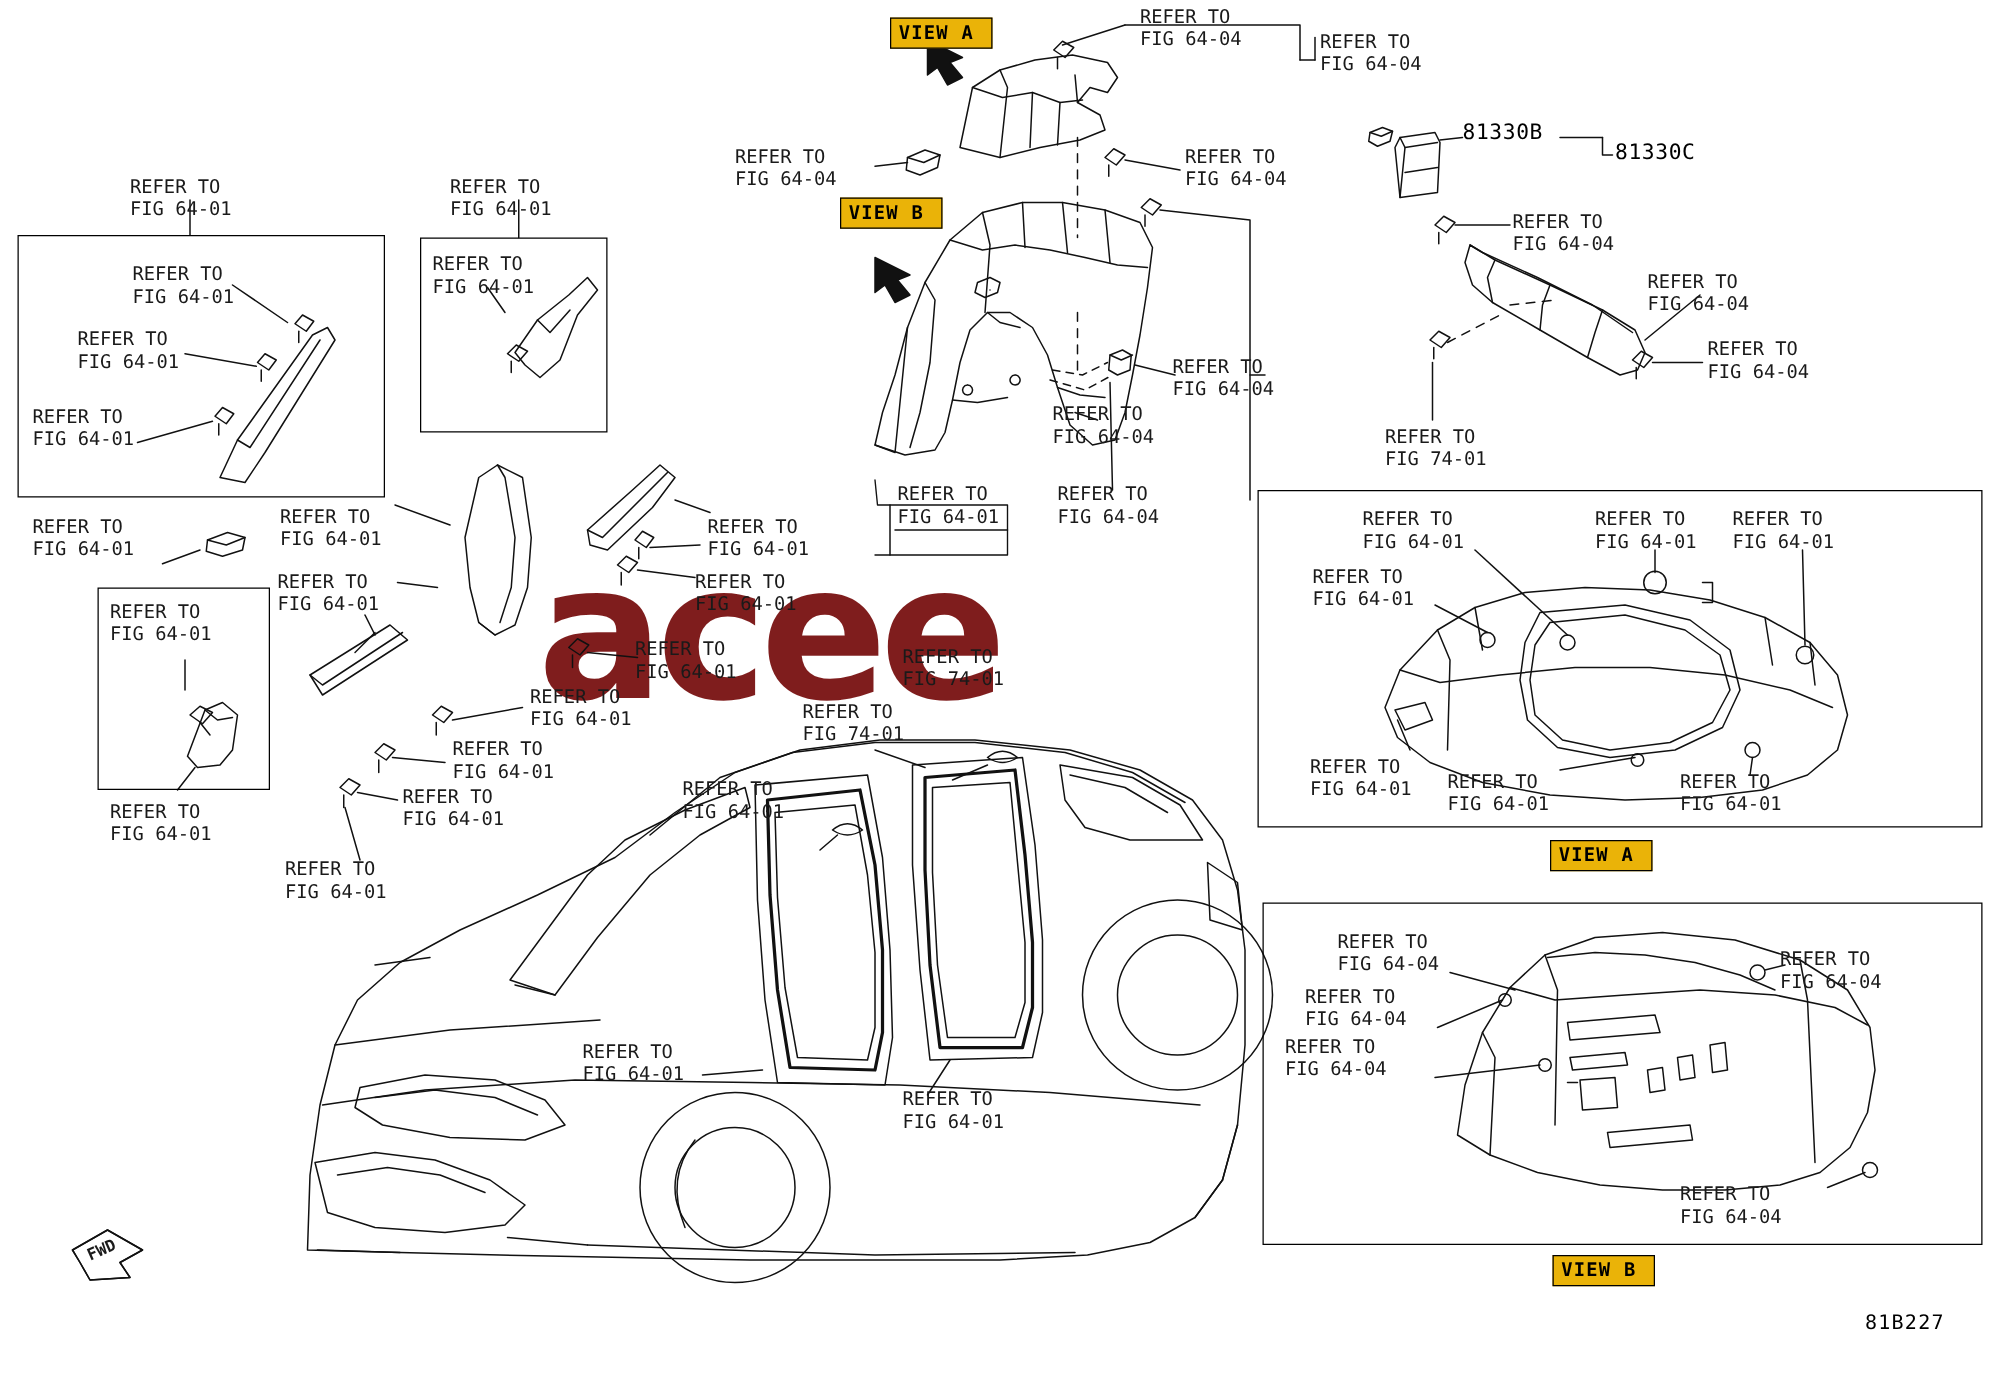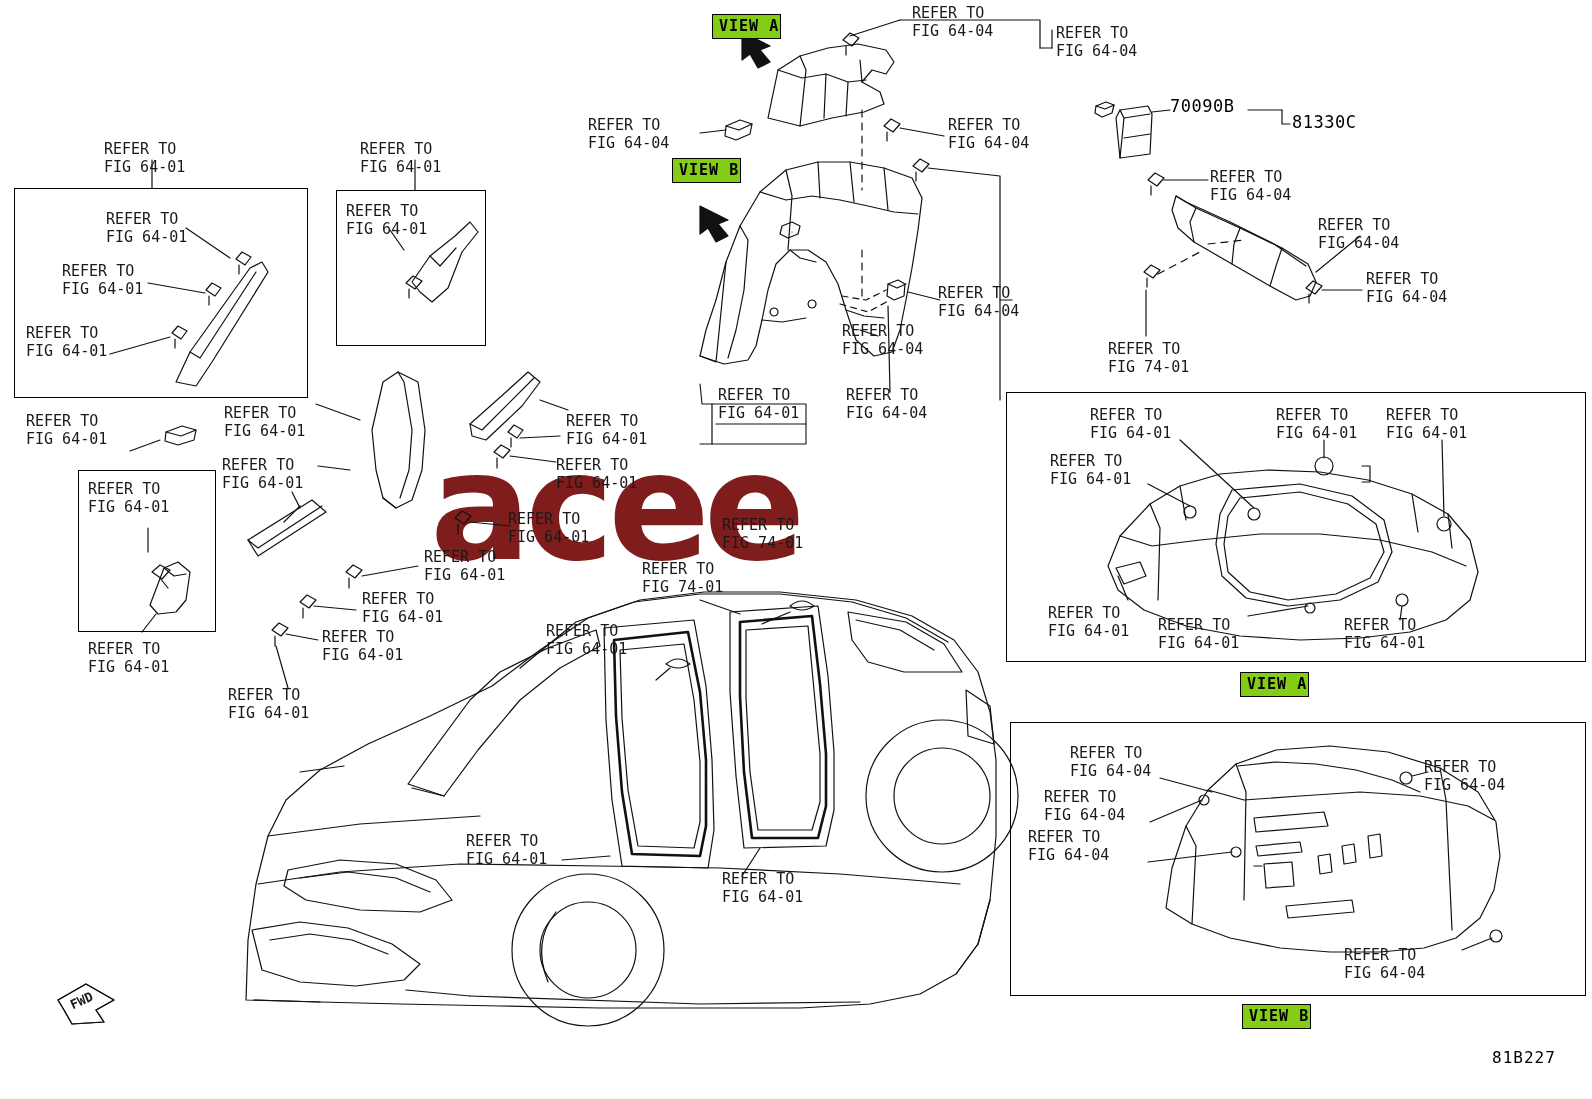--- a/index.html
+++ b/index.html
@@ -1,23 +1,23 @@
 <!DOCTYPE html>
 <html><head>
 <meta charset="utf-8">
 <style>
   html,body{margin:0;padding:0;background:#ffffff;}
   body{width:1592px;height:1099px;position:relative;overflow:hidden;
        font-family:"DejaVu Sans Mono",monospace;color:#000;}
   #stage{position:absolute;left:0;top:0;width:1592px;height:1099px;}
   .lbl{position:absolute;font-family:"DejaVu Sans Mono",monospace;font-size:15px;
        line-height:18px;letter-spacing:0px;white-space:pre;color:#1a1a1a;}
-  .boxlbl{position:absolute;border:1.6px solid #000;padding:2px 1px 3px 6px;
+  .boxlbl{position:absolute;border:1.6px solid #000;padding:2px 14px 3px 6px;
           font-family:"DejaVu Sans Mono",monospace;font-size:15px;font-weight:bold;
-          letter-spacing:1px;background:#84cc16;white-space:nowrap;}
+          letter-spacing:1px;background:#eab308;white-space:nowrap;}
   .frame{position:absolute;border:1.3px solid #000;background:transparent;}
   .pnum{position:absolute;font-family:"DejaVu Sans Mono",monospace;font-size:17px;
         letter-spacing:0.5px;white-space:nowrap;}
   .figid{position:absolute;font-family:"DejaVu Sans Mono",monospace;font-size:16px;
          letter-spacing:1px;}
   .wm{position:absolute;font-family:"DejaVu Sans",sans-serif;font-weight:bold;
       font-size:150px;color:#7f1d1d;letter-spacing:-6px;z-index:0;user-select:none;}
   svg.layer{position:absolute;left:0;top:0;width:1592px;height:1099px;z-index:2;
             pointer-events:none;}
   .lbl,.boxlbl,.frame,.pnum,.figid{z-index:3;}
@@ -316,21 +316,21 @@
   <div class="frame" style="left:336px;top:190px;width:148px;height:154px;"></div>
   <div class="frame" style="left:78px;top:470px;width:136px;height:160px;"></div>
   <div class="frame" style="left:1006px;top:392px;width:578px;height:268px;"></div>
   <div class="frame" style="left:1010px;top:722px;width:574px;height:272px;"></div>
 
   <div class="boxlbl" style="left:712px;top:14px;">VIEW A</div>
   <div class="boxlbl" style="left:672px;top:158px;">VIEW B</div>
   <div class="boxlbl" style="left:1240px;top:672px;">VIEW A</div>
   <div class="boxlbl" style="left:1242px;top:1004px;">VIEW B</div>
 
-  <div class="pnum" style="left:1170px;top:96px;">70090B</div>
+  <div class="pnum" style="left:1170px;top:96px;">81330B</div>
   <div class="pnum" style="left:1292px;top:112px;">81330C</div>
 
   <div class="figid" style="left:1492px;top:1048px;">81B227</div>
 
   <div class="lbl" style="left:70px;top:992px;font-size:13px;font-weight:bold;transform:rotate(-24deg);">FWD</div>
 
   <div class="lbl" style="left:912px;top:4px;"><span>REFER TO</span><br><span>FIG 64-04</span></div>
   <div class="lbl" style="left:1056px;top:24px;"><span>REFER TO</span><br><span>FIG 64-04</span></div>
   <div class="lbl" style="left:588px;top:116px;"><span>REFER TO</span><br><span>FIG 64-04</span></div>
   <div class="lbl" style="left:948px;top:116px;"><span>REFER TO</span><br><span>FIG 64-04</span></div>

